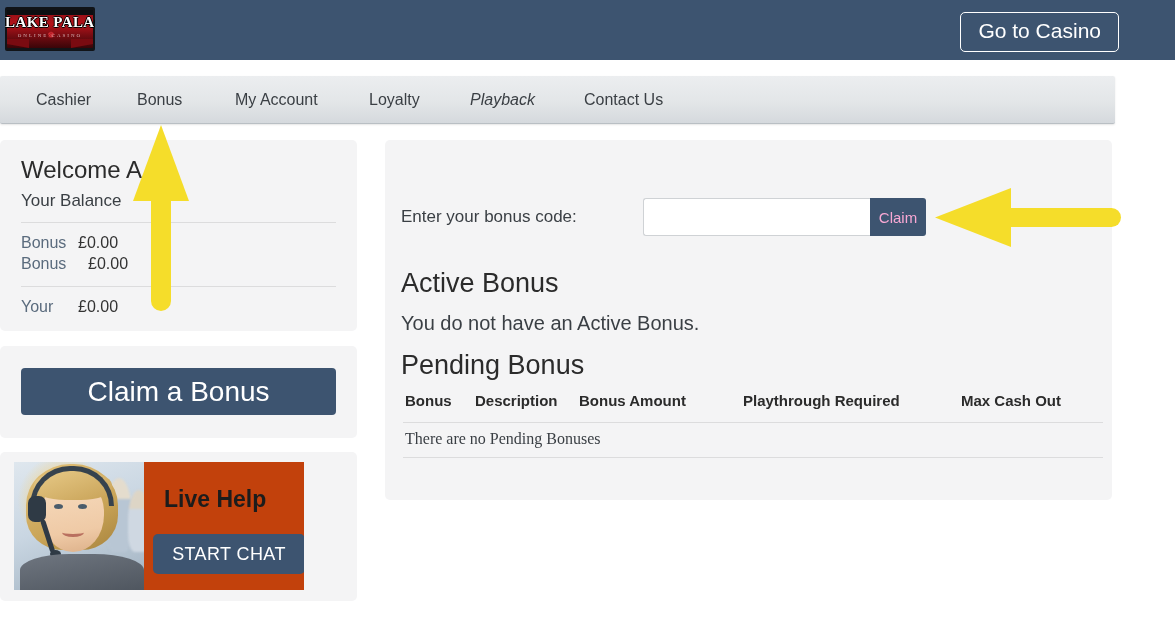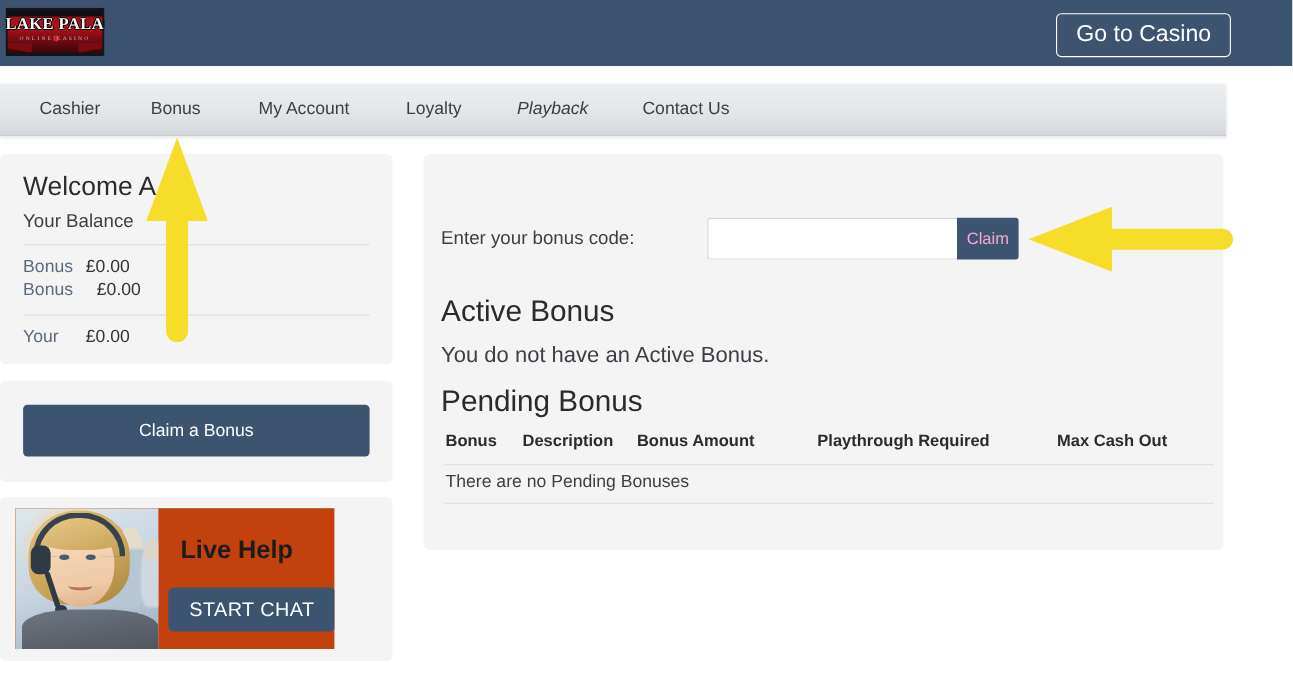--- a/index.html
+++ b/index.html
@@ -140,21 +140,21 @@
   .btn-primary {
     position: absolute;
     background: #3d5470;
     border: none; border-radius: 4px;
     color: #ffffff;
     cursor: pointer;
     text-align: center;
   }
   #claim-bonus-btn {
     left: 21px; top: 22px; width: 315px; height: 47px;
-    font-size: 16px; line-height: 47px;
+    font-size: 28px; line-height: 47px;
   }
 
   
   .lh-card {
     position: absolute; left: 14px; top: 10px;
     width: 290px; height: 128px;
     background: #c2410c;
     overflow: hidden;
   }
   .lh-photo {
@@ -277,20 +277,21 @@
     border-bottom: 1px solid #dcdcdd;
   }
   .th {
     position: absolute; top: 0;
     font-size: 15px; font-weight: bold; color: #2b2b2b;
     white-space: nowrap;
   }
   .trow {
     position: relative; height: 35px;
     border-bottom: 1px solid #dcdcdd;
+    font-family: Liberation Serif, serif;
   }
   .td-empty {
     position: absolute; left: 2px; top: 7px;
     font-size: 16px; color: #3a3f44; white-space: nowrap;
   }
 
   
   .arrow-up {
     position: absolute; left: 133px; top: 125px;
     width: 56px; height: 186px;

